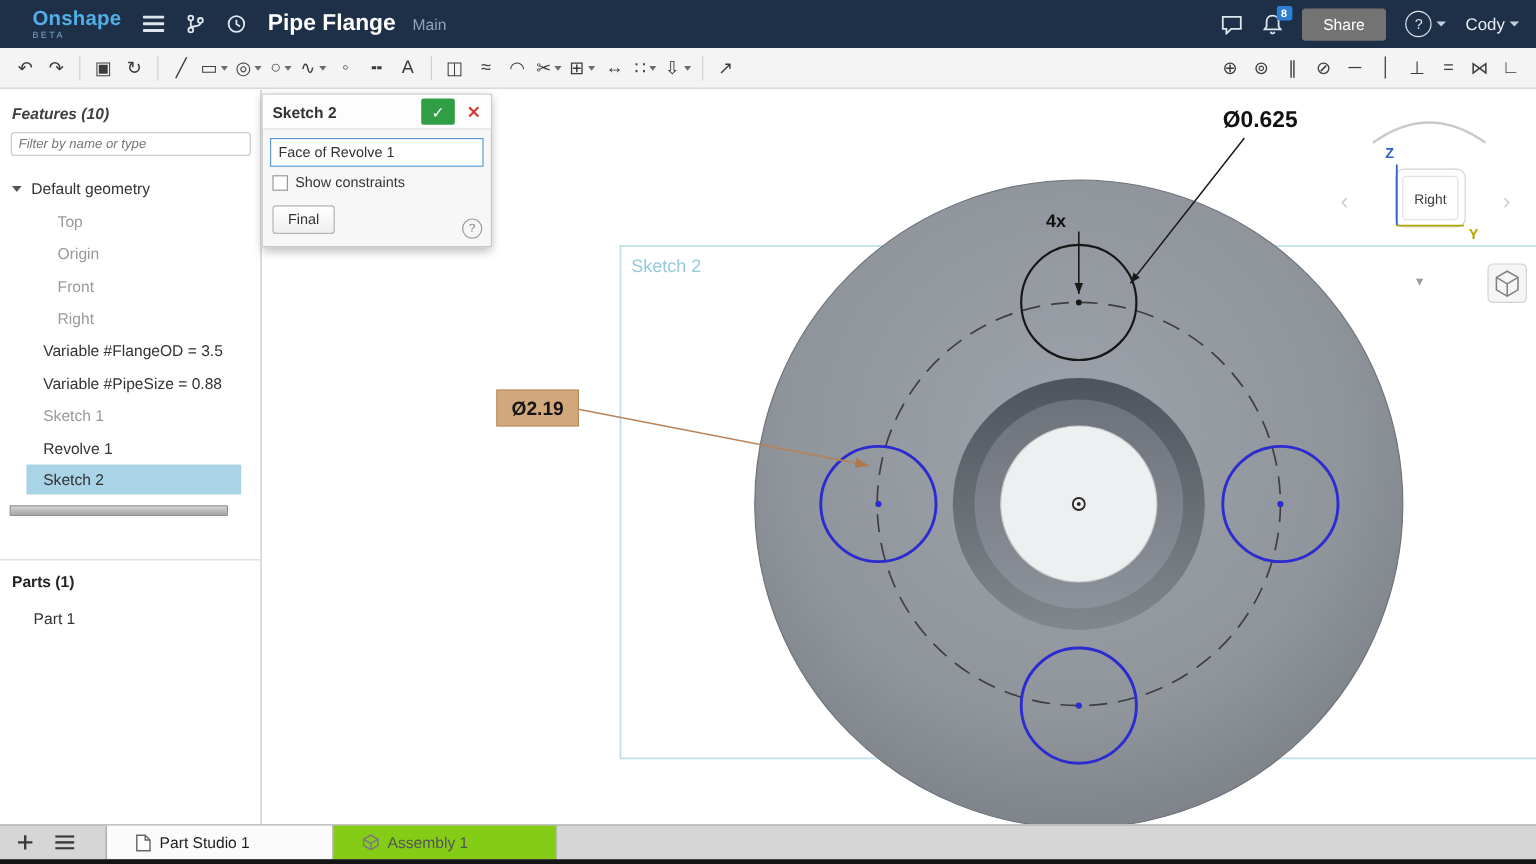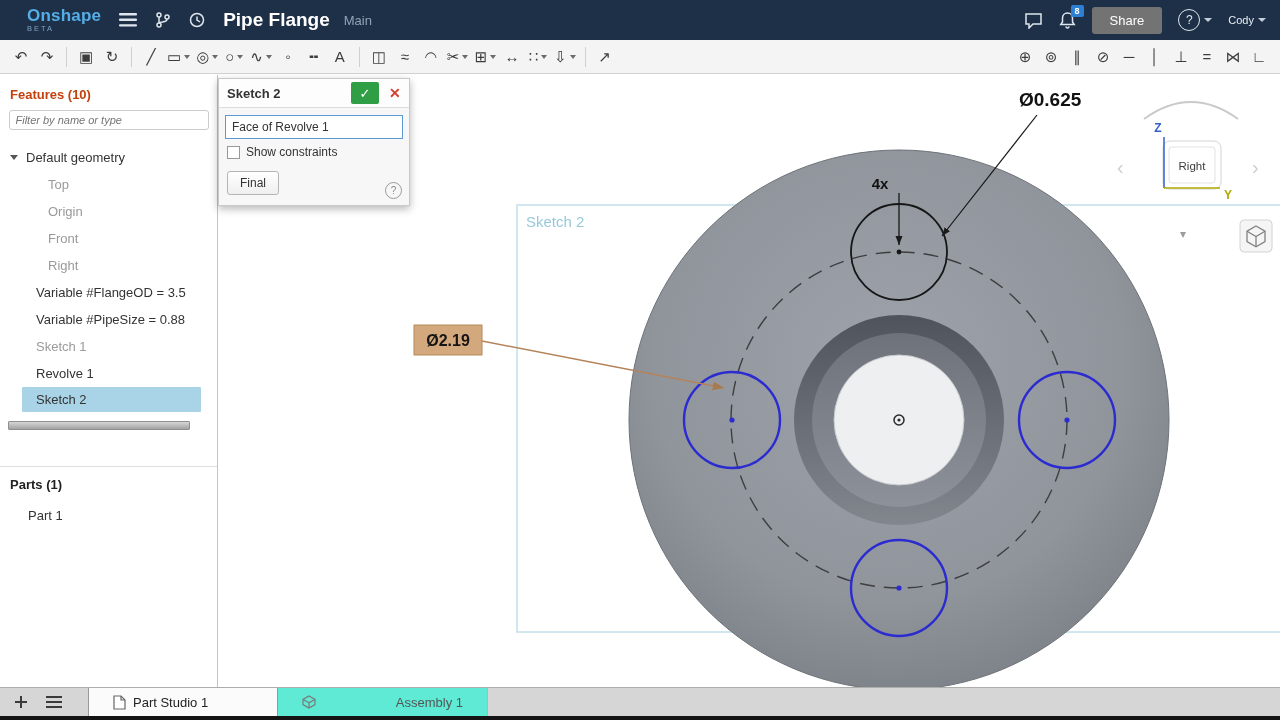--- a/index.html
+++ b/index.html
@@ -17,39 +17,39 @@
   .branch-name{margin-left:14px;font-size:13px;color:#8fa3b8;}
   .tb-right{margin-left:auto;margin-right:14px;display:flex;align-items:center;gap:16px;}
   .bell-wrap{position:relative;}
   .badge{position:absolute;top:-6px;right:-8px;background:#2d7fd3;color:#fff;font-size:9px;
          padding:1px 4px;border-radius:2px;font-weight:bold;}
   .share-btn{background:#737373;border:none;color:#fff;font-size:13px;padding:6px 18px;
              border-radius:3px;cursor:pointer;font-family:inherit;}
   .help-wrap,.user-wrap{display:flex;align-items:center;gap:4px;cursor:pointer;}
   .help-circle{width:20px;height:20px;border:1.5px solid #dfe6ee;border-radius:50%;
                display:flex;align-items:center;justify-content:center;font-size:12px;color:#dfe6ee;}
-  .user-name{font-size:11px;color:#e8edf3;}
+  .user-name{font-size:14px;color:#e8edf3;}
   .dd-caret{width:0;height:0;border-left:4px solid transparent;border-right:4px solid transparent;
             border-top:4px solid #c4cfdb;display:inline-block;}
 
   
   .toolbar{position:absolute;left:0;top:40px;right:0;height:34px;background:#f4f4f4;
            border-bottom:1px solid #d2d2d2;display:flex;align-items:center;padding:0 8px;box-sizing:border-box;}
   .tbtn{min-width:20px;height:26px;display:flex;align-items:center;justify-content:center;
         font-size:15px;color:#3c3c3c;margin:0 3px;cursor:pointer;}
   .tbtn .tg{font-size:15px;}
   .tbtn .caret{width:0;height:0;border-left:3.5px solid transparent;border-right:3.5px solid transparent;
                border-top:4px solid #6b6b6b;margin-left:3px;display:inline-block;}
   .tsep{width:1px;height:20px;background:#d0d0d0;margin:0 6px;display:inline-block;}
   .tspace{flex:1;}
 
   
   .features{position:absolute;left:0;top:75px;width:218px;height:612px;background:#fff;
             border-right:1px solid #c4c4c4;box-sizing:border-box;font-size:13px;color:#333;}
-  .fhead{font-weight:bold;padding:12px 10px 8px 10px;color:#c2410c;}
+  .fhead{font-weight:bold;padding:12px 10px 8px 10px;color:#404040;font-style:italic;}
   .ffilter{display:block;width:200px;margin:0 auto;height:20px;border:1px solid #ccc;border-radius:3px;
            font-size:11px;font-style:italic;padding:0 6px;box-sizing:border-box;font-family:inherit;color:#555;}
   .flist{margin-top:8px;}
   .frow{height:27px;display:flex;align-items:center;padding-left:36px;cursor:pointer;white-space:nowrap;}
   .frow.group{padding-left:10px;margin-top:14px;}
   .frow.child{padding-left:48px;}
   .frow.muted{color:#9a9a9a;}
   .frow.italic{font-style:italic;}
   .frow.sel{background:#a9d3e6;margin-left:22px;margin-right:16px;padding-left:14px;height:25px;border-radius:1px;}
   .chev{width:0;height:0;border-left:4px solid transparent;border-right:4px solid transparent;
@@ -83,21 +83,21 @@
             border-radius:50%;color:#8a8a8a;font-size:10px;display:flex;align-items:center;justify-content:center;cursor:pointer;}
 
   
   .tabbar{position:absolute;left:0;top:687px;right:0;height:29px;background:#d6d6d6;
           border-top:1px solid #adadad;display:flex;align-items:stretch;box-sizing:border-box;}
   .tab-tools{width:88px;display:flex;align-items:center;gap:18px;padding-left:14px;box-sizing:border-box;}
   .ticon{display:flex;align-items:center;cursor:pointer;}
   .tab{display:flex;align-items:center;gap:7px;padding:0 24px;font-size:13px;color:#555;
        box-sizing:border-box;cursor:pointer;}
   .tab.active{width:190px;background:#fbfbfb;border-left:1px solid #999;border-right:1px solid #999;color:#222;}
-  .tab.inactive{width:210px;background:#5eead4;border-right:1px solid #b5b5b5;justify-content:space-between;}
+  .tab.inactive{width:186px;background:#84cc16;border-right:1px solid #b5b5b5;}
   .bottomstrip{position:absolute;left:0;top:716px;right:0;height:4px;background:#141414;}
 </style>
 </head>
 <body>
 
 <header class="topbar">
   <div class="logo">
     <span class="on">Onshape</span>
     <span class="beta">BETA</span>
   </div>

